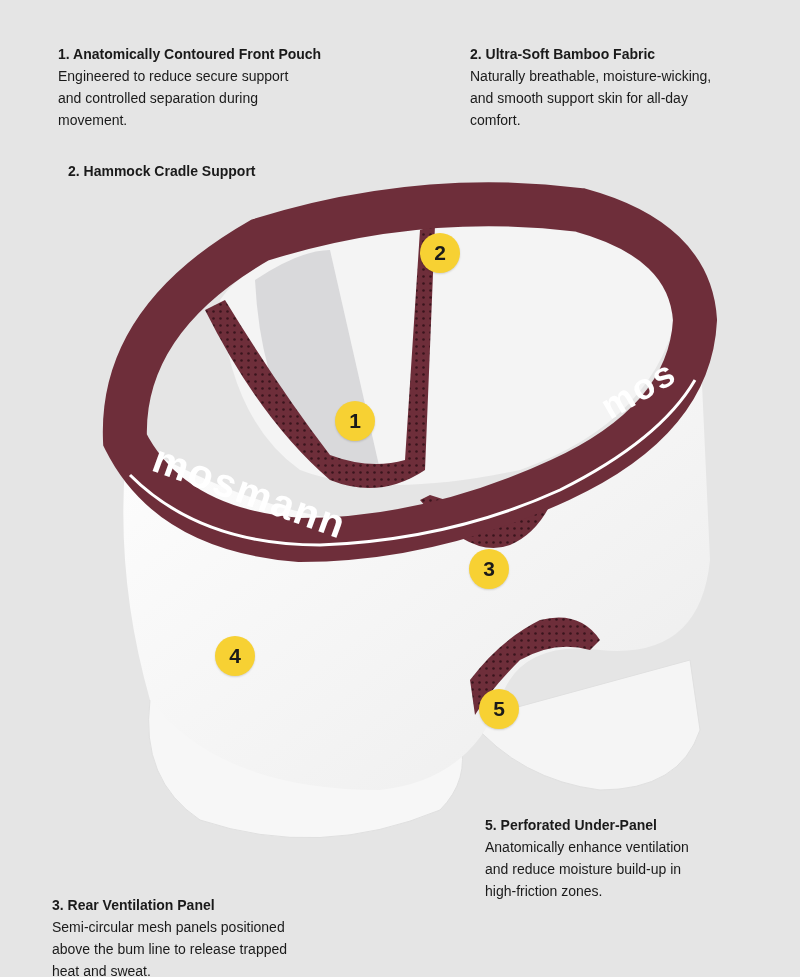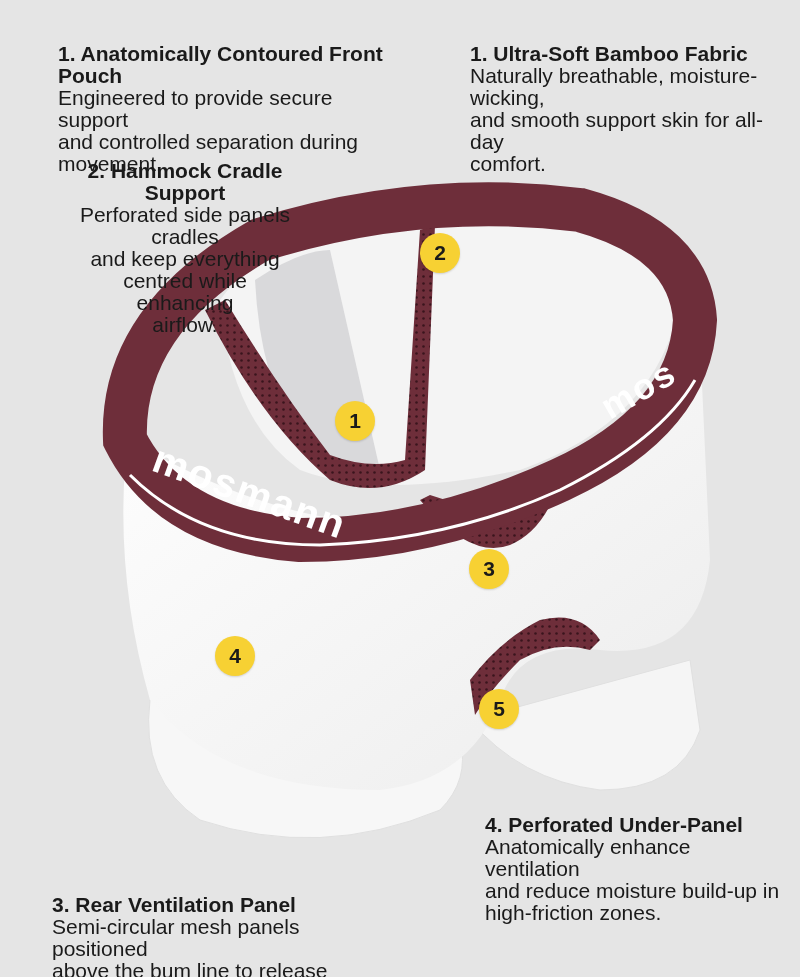--- a/index.html
+++ b/index.html
@@ -4,26 +4,26 @@
 <style>
   html, body { margin: 0; padding: 0; }
   body {
     width: 800px; height: 977px; overflow: hidden;
     background: #e5e5e5;
     font-family: "Liberation Sans", sans-serif;
     color: #1a1a1a;
     position: relative;
   }
   .stage { position: absolute; left: 0; top: 0; width: 800px; height: 977px; }
-  .callout { position: absolute; font-size: 21px; line-height: 22px; }
+  .callout { position: absolute; font-size: 14px; line-height: 22px; }
   .callout .title { font-weight: bold; display: block; }
   .callout .body { display: block; white-space: pre-line; }
   #c1 { left: 58px; top: 43px; width: 340px; }
   #c4 { left: 470px; top: 43px; width: 320px; }
-  #c2 { left: 60px; top: 160px; width: 250px; text-align: center; }
+  #c2 { left: 68px; top: 160px; width: 250px; }
   #c3 { left: 52px; top: 866px; width: 330px; margin-top: 28px; }
   #c5 { left: 485px; top: 814px; width: 300px; }
   .badge {
     position: absolute; width: 40px; height: 40px; border-radius: 50%;
     background: #f7d133; color: #1a1a1a;
     font-weight: bold; font-size: 21px; line-height: 40px; text-align: center;
     box-shadow: 0 1px 2px rgba(0,0,0,0.15);
   }
   #b1 { left: 335px; top: 401px; }
   #b2 { left: 420px; top: 233px; }
@@ -65,46 +65,41 @@
 
     <path d="M125 440 Q120 320 260 240 Q420 190 580 210 Q690 240 695 320 Q690 420 560 480 Q430 540 300 540 Q170 530 125 440 Z" fill="none" stroke="#6e2e3a" stroke-width="44"></path>
     <path d="M130 475 Q200 545 320 545 Q450 540 560 490 Q660 440 695 380" fill="none" stroke="#ffffff" stroke-width="3"></path>
 
     <text x="150" y="470" transform="rotate(20 150 470)" font-family="Liberation Sans, sans-serif" font-weight="bold" font-size="40" fill="#ffffff" letter-spacing="2">mosmann</text>
     <text x="610" y="420" transform="rotate(-30 610 420)" font-family="Liberation Sans, sans-serif" font-weight="bold" font-size="36" fill="#ffffff" letter-spacing="2">mos</text>
   </svg>
 
   <div class="callout" id="c1">
     <span class="title">1. Anatomically Contoured Front Pouch</span>
-    <span class="body">Engineered to provide secure support
+    <span class="body">Engineered to reduce secure support
 and controlled separation during
 movement.</span>
   </div>
   <div class="callout" id="c4">
-    <span class="title">1. Ultra-Soft Bamboo Fabric</span>
+    <span class="title">2. Ultra-Soft Bamboo Fabric</span>
     <span class="body">Naturally breathable, moisture-wicking,
 and smooth support skin for all-day
 comfort.</span>
   </div>
   <div class="callout" id="c2">
     <span class="title">2. Hammock Cradle Support</span>
-    <span class="body">Perforated side panels cradles
-and keep everything
-centred while
-enhancing
-airflow.</span>
   </div>
   <div class="callout" id="c3">
     <span class="title">3. Rear Ventilation Panel</span>
     <span class="body">Semi-circular mesh panels positioned
 above the bum line to release trapped
 heat and sweat.</span>
   </div>
   <div class="callout" id="c5">
-    <span class="title">4. Perforated Under-Panel</span>
+    <span class="title">5. Perforated Under-Panel</span>
     <span class="body">Anatomically enhance ventilation
 and reduce moisture build-up in
 high-friction zones.</span>
   </div>
 
   <div class="badge" id="b1">1</div>
   <div class="badge" id="b2">2</div>
   <div class="badge" id="b3">3</div>
   <div class="badge" id="b4">4</div>
   <div class="badge" id="b5">5</div>

